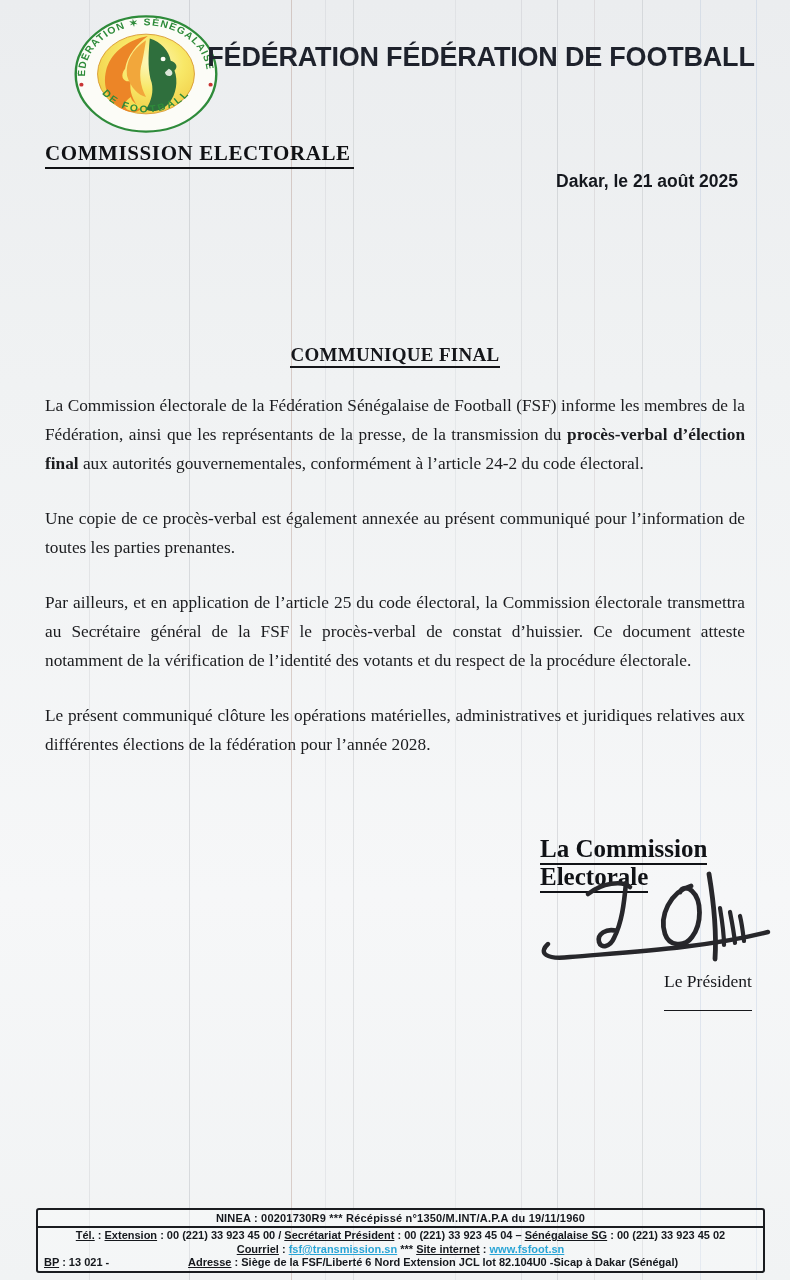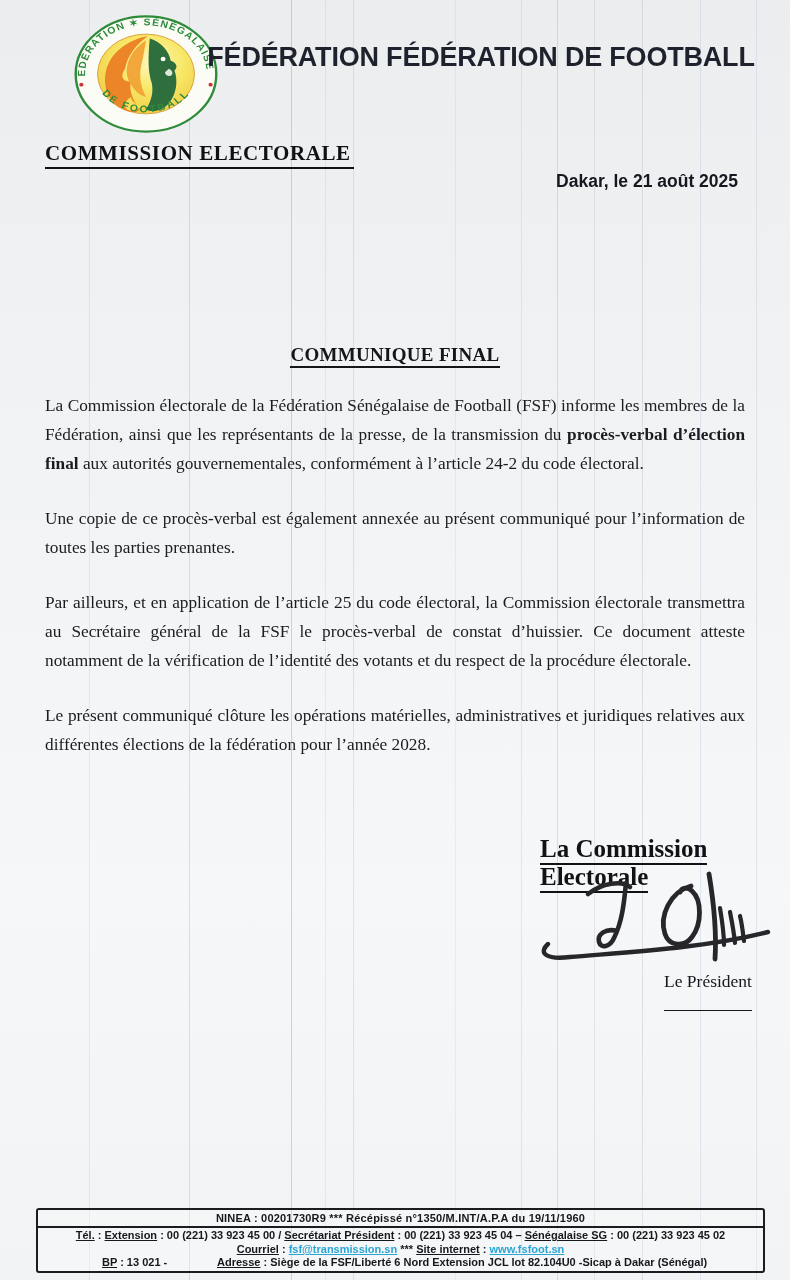--- a/index.html
+++ b/index.html
@@ -72,21 +72,21 @@
     font-family:"Liberation Sans", sans-serif;
     font-weight:bold; font-size:11px; color:#15181d;
     background:rgba(255,255,255,0.25);
   }
   .footer-row1 {
     text-align:center; padding:2px 4px 2px 4px;
     border-bottom:2px solid #1a1c20; letter-spacing:0.2px;
   }
   .footer-row { text-align:center; padding:1px 6px 0 6px; line-height:13px; }
   .footer-row4 { display:flex; align-items:baseline; padding:0 6px 2px 6px; line-height:13px; }
-  .footer-bp { margin-left:58px; white-space:nowrap; }
+  .footer-bp { white-space:nowrap; }
   .footer-addr { flex:1; text-align:center; }
 </style>
 </head>
 <body>
 
 <div class="page">
 
   <div class="vline" style="left:89px;  background:rgba(120,125,135,.13);"></div>
   <div class="vline" style="left:189px; background:rgba(110,115,125,.20);"></div>
   <div class="vline" style="left:291px; background:rgba(150,105,85,.28);"></div>

